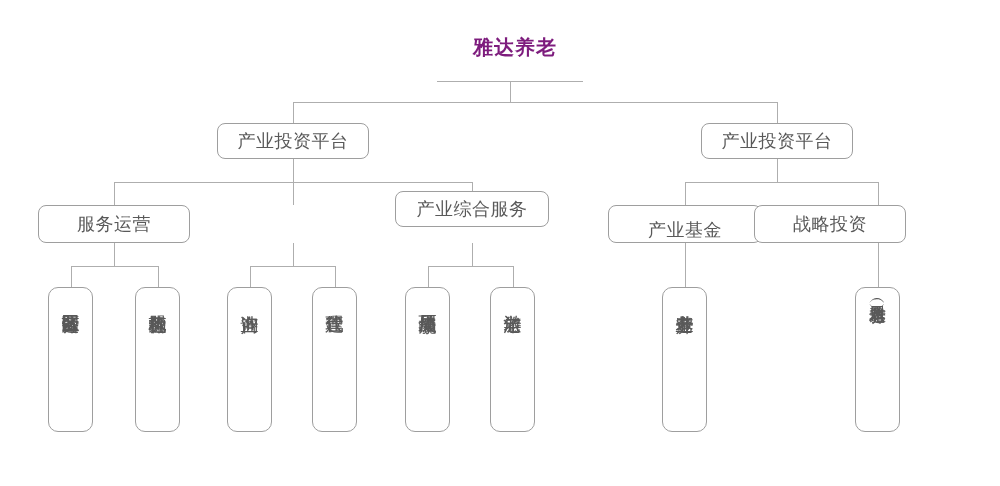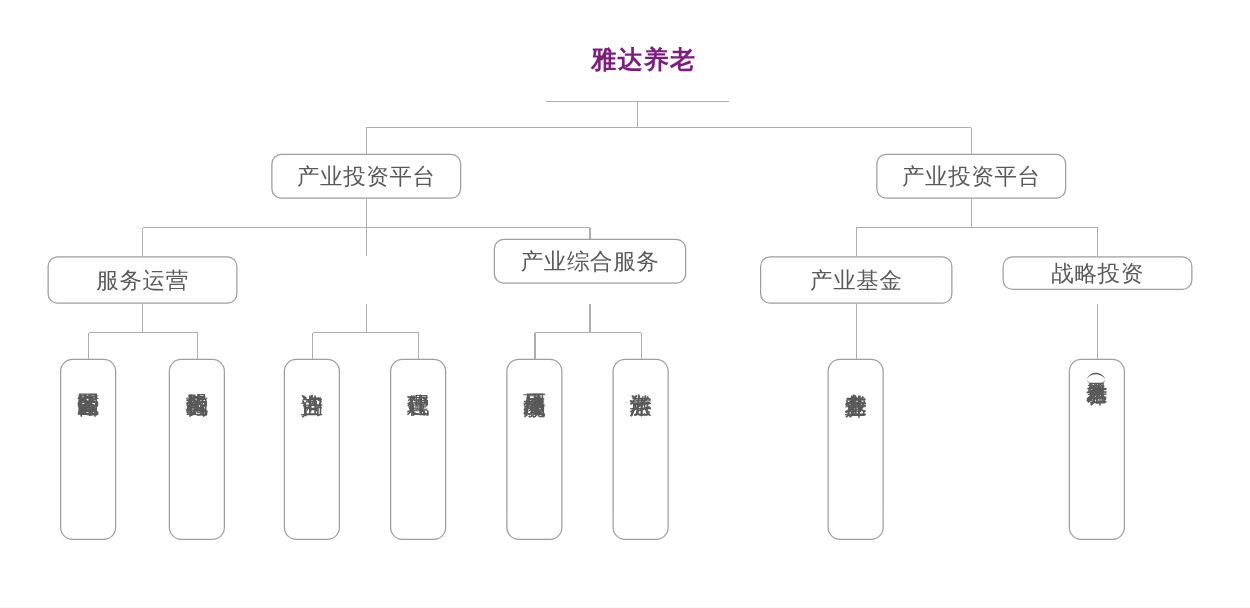--- a/index.html
+++ b/index.html
@@ -117,24 +117,24 @@
   <div class="node h" style="left:701px;top:123px;width:152px;height:36px;">
     <span>产业投资平台</span>
   </div>
 
   <div class="node h" style="left:38px;top:205px;width:152px;height:38px;">
     <span>服务运营</span>
   </div>
   <div class="node h" style="left:395px;top:191px;width:154px;height:36px;">
     <span>产业综合服务</span>
   </div>
-  <div class="node h" style="left:608px;top:205px;width:154px;height:38px;">
+  <div class="node h" style="left:608px;top:205px;width:154px;height:38px;align-items:flex-end;">
     <span>产业基金</span>
   </div>
-  <div class="node h" style="left:802px;top:205px;width:152px;height:27px;">
+  <div class="node h" style="left:754px;top:205px;width:152px;height:38px;">
     <span>战略投资</span>
   </div>
 
   <div class="node v" style="left:48px;top:287px;">
     <span class="vtext">园区服务运营</span>
   </div>
   <div class="node v" style="left:135px;top:287px;">
     <span class="vtext">机构服务运营</span>
   </div>
   <div class="node v" style="left:227px;top:287px;">

